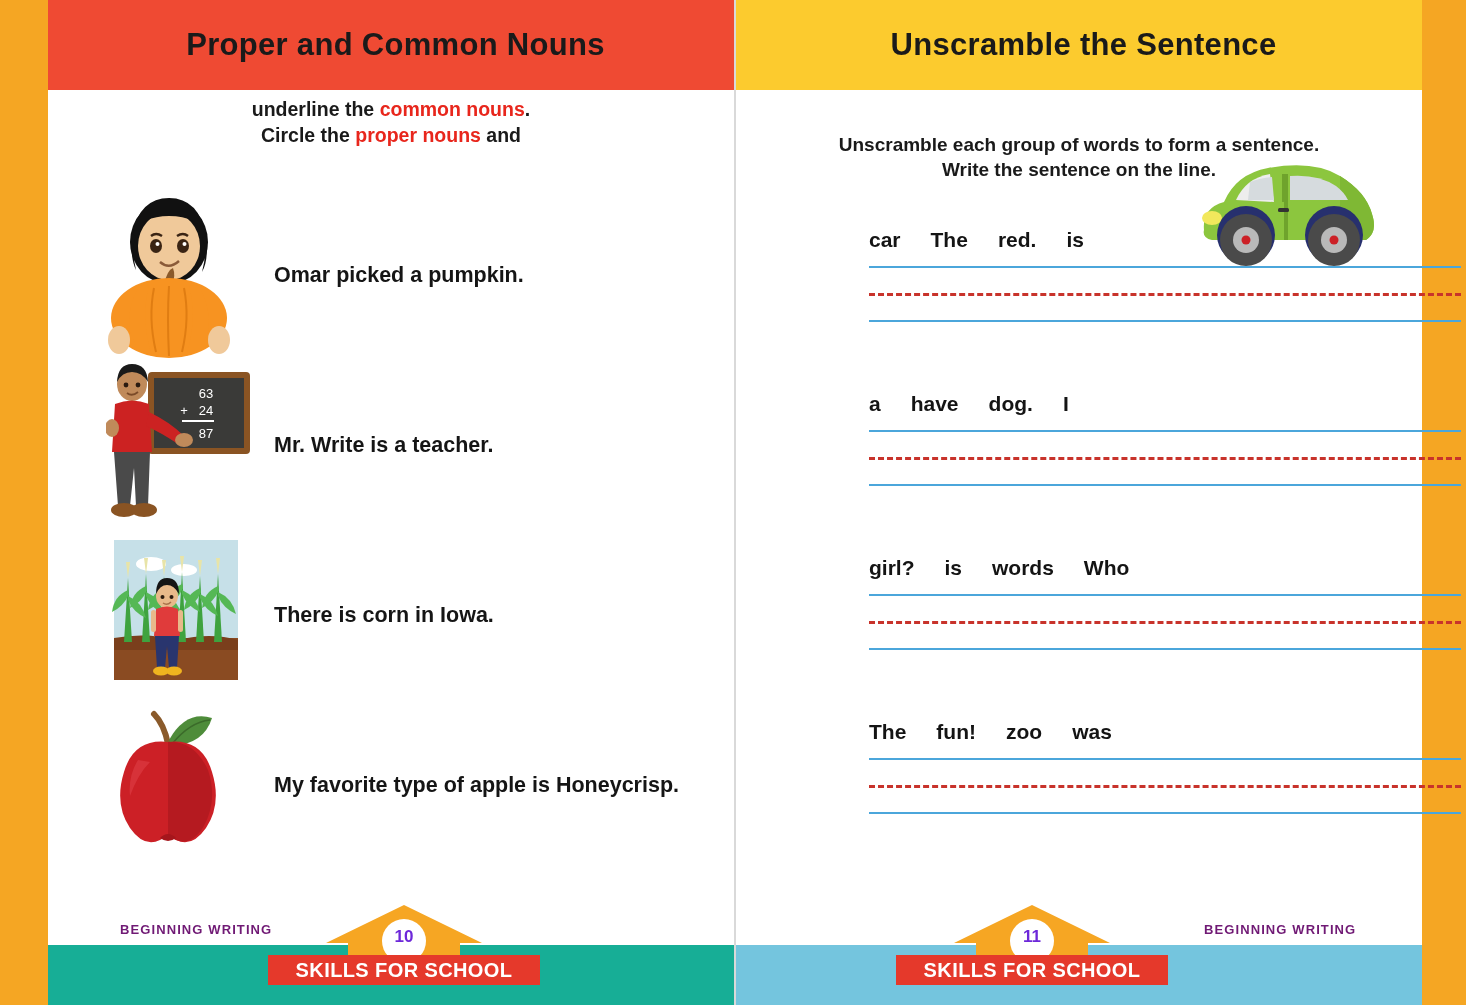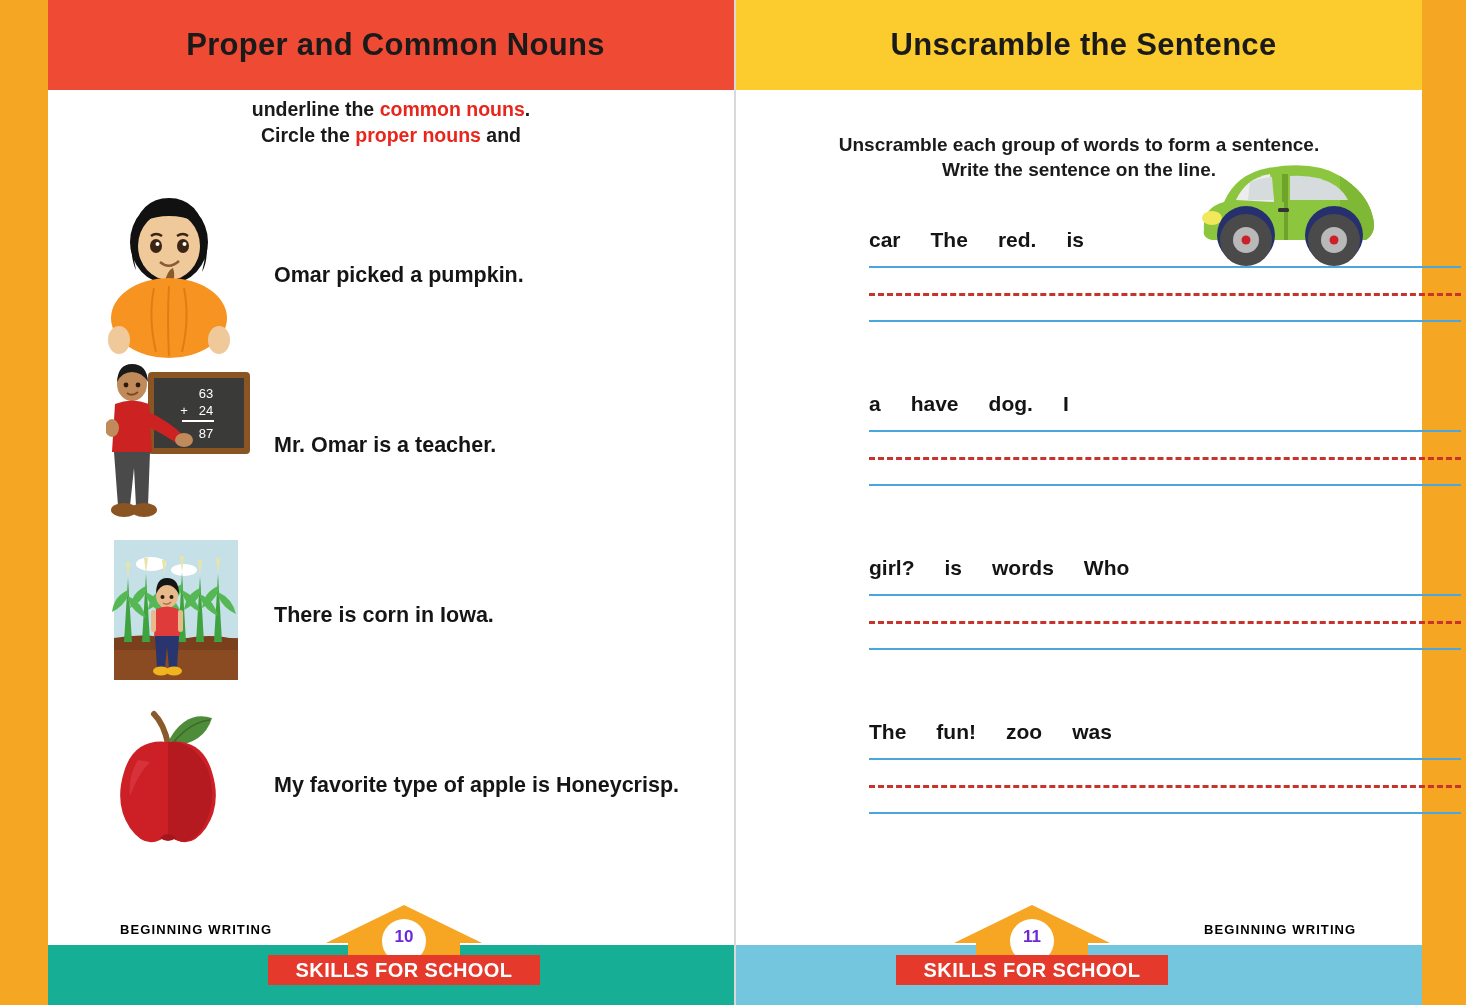--- a/index.html
+++ b/index.html
@@ -124,21 +124,21 @@
     left: 0; bottom: 0;
     width: 686px; height: 60px;
   }
   .footer-teal { background: #17AE96; }
 
   .brand-label {
     position: absolute;
     bottom: 68px;
     font-size: 13px;
     font-weight: bold;
-    color: #000000;
+    color: #701a75;
     letter-spacing: 1.1px;
     white-space: nowrap;
   }
   .brand-left  { left: 72px; }
 
   
   .logo {
     position: absolute;
     bottom: 12px;
     width: 168px;
@@ -238,21 +238,21 @@
           <path d="M21 33 Q26 37 32 32" stroke="#7A4A28" stroke-width="1.8" fill="none"></path>
           <path d="M9 44 Q26 37 43 44 L46 92 L6 92Z" fill="#CC2222"></path>
           <path d="M43 52 Q64 62 78 76 L72 84 Q54 72 40 66Z" fill="#CC2222"></path>
           <ellipse cx="78" cy="80" rx="9" ry="7" fill="#C08A5A"></ellipse>
           <ellipse cx="6" cy="68" rx="7" ry="9" fill="#C08A5A"></ellipse>
           <path d="M8 92 L44 92 L42 146 L30 146 L28 108 L24 146 L12 146Z" fill="#4A4A4A"></path>
           <ellipse cx="18" cy="150" rx="13" ry="7" fill="#8A5423"></ellipse>
           <ellipse cx="38" cy="150" rx="13" ry="7" fill="#8A5423"></ellipse>
         </svg>
       </div>
-      <div class="row-text">Mr. Omar is a teacher.</div>
+      <div class="row-text">Mr. Write is a teacher.</div>
     </div>
 
     <div class="noun-row" style="top:530px;">
       <div class="row-art">
         <svg width="150" height="170" viewBox="0 0 150 170">
           <rect x="8" y="10" width="124" height="140" fill="#C6E0E8"></rect>
           <ellipse cx="45" cy="34" rx="15" ry="7" fill="#ffffff"></ellipse>
           <ellipse cx="78" cy="40" rx="13" ry="6" fill="#ffffff"></ellipse>
           <rect x="8" y="108" width="124" height="42" fill="#8A4B22"></rect>
           <path d="M8 108 Q40 102 72 110 Q104 102 132 110 L132 120 L8 120Z" fill="#7A3F1C"></path>

